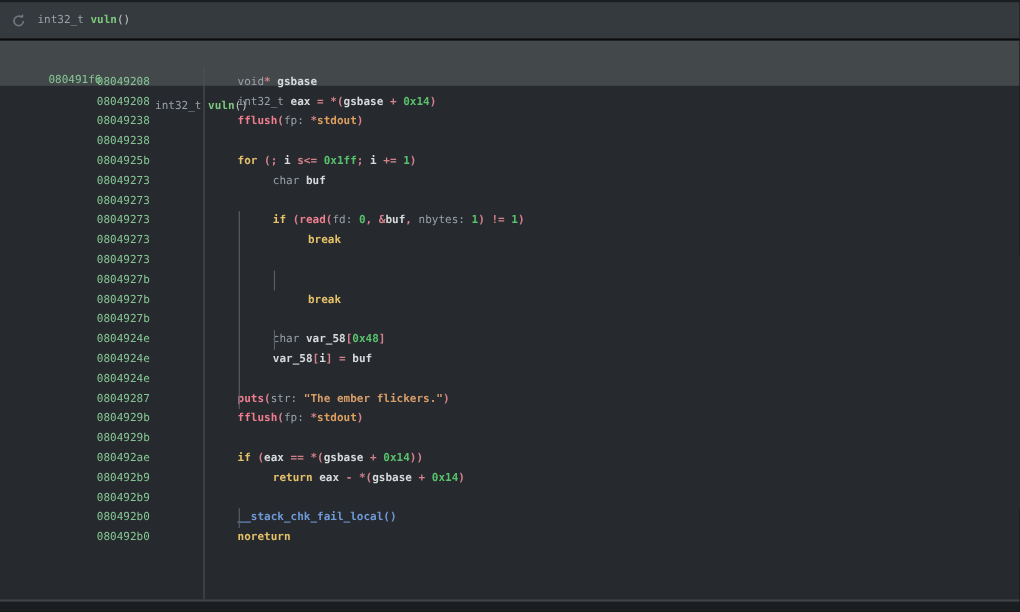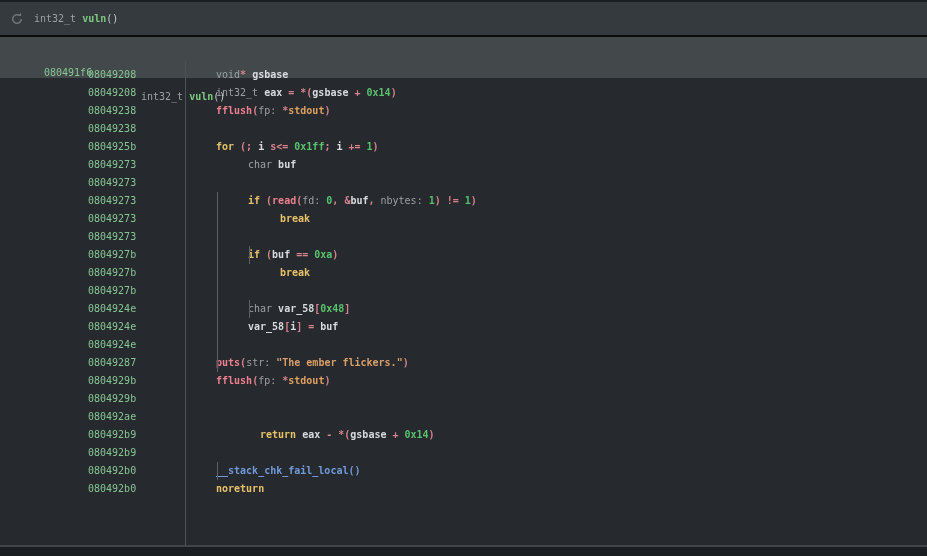--- a/index.html
+++ b/index.html
@@ -79,31 +79,31 @@
         <div class="row"><span class="addr">08049208</span><span class="code" style="left: 172px;"><span class="tk-type">void</span><span class="tk-op">* </span><span class="tk-var">gsbase</span></span></div>
         <div class="row"><span class="addr">08049208</span><span class="code" style="left: 172px;"><span class="tk-type">int32_t </span><span class="tk-var">eax</span><span class="tk-op"> = *(</span><span class="tk-var">gsbase</span><span class="tk-op"> + </span><span class="tk-num">0x14</span><span class="tk-op">)</span></span></div>
         <div class="row"><span class="addr">08049238</span><span class="code" style="left: 172px;"><span class="tk-imp">fflush</span><span class="tk-op">(</span><span class="tk-ann">fp: </span><span class="tk-op">*</span><span class="tk-data">stdout</span><span class="tk-op">)</span></span></div>
         <div class="row"><span class="addr">08049238</span><span class="code" style="left: 172px;"></span></div>
         <div class="row"><span class="addr">0804925b</span><span class="code" style="left: 172px;"><span class="tk-kw">for </span><span class="tk-op">(; </span><span class="tk-var">i</span><span class="tk-op"> s&lt;= </span><span class="tk-num">0x1ff</span><span class="tk-op">; </span><span class="tk-var">i</span><span class="tk-op"> += </span><span class="tk-num">1</span><span class="tk-op">)</span></span></div>
         <div class="row"><span class="addr">08049273</span><span class="code" style="left: 204px;"><span class="tk-type">char </span><span class="tk-var">buf</span></span></div>
         <div class="row"><span class="addr">08049273</span><span class="code" style="left: 204px;"></span></div>
         <div class="row"><span class="addr">08049273</span><span class="code" style="left: 204px;"><span class="tk-kw">if </span><span class="tk-op">(</span><span class="tk-imp">read</span><span class="tk-op">(</span><span class="tk-ann">fd: </span><span class="tk-num">0</span><span class="tk-op">, &amp;</span><span class="tk-var">buf</span><span class="tk-op">, </span><span class="tk-ann">nbytes: </span><span class="tk-num">1</span><span class="tk-op">) != </span><span class="tk-num">1</span><span class="tk-op">)</span></span></div>
         <div class="row"><span class="addr">08049273</span><span class="code" style="left: 236px;"><span class="tk-kw">break</span></span></div>
         <div class="row"><span class="addr">08049273</span><span class="code" style="left: 204px;"></span></div>
-        <div class="row"><span class="addr">0804927b</span><span class="code" style="left: 204px;"><span class="tk-kw">if </span><span class="tk-op">(</span><span class="tk-var">buf</span><span class="tk-op"> == </span><span class="tk-num">0xa</span><span class="tk-op">)</span></span></div>
+        <div class="row"><span class="addr">0804927b</span></div>
         <div class="row"><span class="addr">0804927b</span><span class="code" style="left: 236px;"><span class="tk-kw">break</span></span></div>
         <div class="row"><span class="addr">0804927b</span><span class="code" style="left: 204px;"></span></div>
         <div class="row"><span class="addr">0804924e</span><span class="code" style="left: 204px;"><span class="tk-type">char </span><span class="tk-var">var_58</span><span class="tk-op">[</span><span class="tk-num">0x48</span><span class="tk-op">]</span></span></div>
         <div class="row"><span class="addr">0804924e</span><span class="code" style="left: 204px;"><span class="tk-var">var_58</span><span class="tk-op">[</span><span class="tk-var">i</span><span class="tk-op">] = </span><span class="tk-var">buf</span></span></div>
         <div class="row"><span class="addr">0804924e</span><span class="code" style="left: 172px;"></span></div>
         <div class="row"><span class="addr">08049287</span><span class="code" style="left: 172px;"><span class="tk-imp">puts</span><span class="tk-op">(</span><span class="tk-ann">str: </span><span class="tk-str">"The ember flickers."</span><span class="tk-op">)</span></span></div>
         <div class="row"><span class="addr">0804929b</span><span class="code" style="left: 172px;"><span class="tk-imp">fflush</span><span class="tk-op">(</span><span class="tk-ann">fp: </span><span class="tk-op">*</span><span class="tk-data">stdout</span><span class="tk-op">)</span></span></div>
         <div class="row"><span class="addr">0804929b</span><span class="code" style="left: 172px;"></span></div>
-        <div class="row"><span class="addr">080492ae</span></div>
-        <div class="row"><span class="addr">080492b9</span><span class="code" style="left: 216px;"><span class="tk-kw">return </span><span class="tk-var">eax</span><span class="tk-op"> - *(</span><span class="tk-var">gsbase</span><span class="tk-op"> + </span><span class="tk-num">0x14</span><span class="tk-op">)</span></span></div>
+        <div class="row"><span class="addr">080492ae</span><span class="code" style="left: 172px;"><span class="tk-kw">if </span><span class="tk-op">(</span><span class="tk-var">eax</span><span class="tk-op"> == *(</span><span class="tk-var">gsbase</span><span class="tk-op"> + </span><span class="tk-num">0x14</span><span class="tk-op">))</span></span></div>
+        <div class="row"><span class="addr">080492b9</span><span class="code" style="left: 204px;"><span class="tk-kw">return </span><span class="tk-var">eax</span><span class="tk-op"> - *(</span><span class="tk-var">gsbase</span><span class="tk-op"> + </span><span class="tk-num">0x14</span><span class="tk-op">)</span></span></div>
         <div class="row"><span class="addr">080492b9</span><span class="code" style="left: 172px;"></span></div>
         <div class="row"><span class="addr">080492b0</span><span class="code" style="left: 172px;"><span class="tk-fn_local">__stack_chk_fail_local()</span></span></div>
         <div class="row"><span class="addr">080492b0</span><span class="code" style="left: 172px;"><span class="tk-kw">noreturn</span></span></div>
         <div class="guide" style="left: 173px; top: 126px; height: 180px;"></div>
         <div class="guide" style="left: 205px; top: 180px; height: 18px;"></div>
         <div class="guide" style="left: 205px; top: 234px; height: 18px;"></div>
         <div class="guide" style="left: 173px; top: 396px; height: 18px;"></div>
       </div>
   </div>
 

